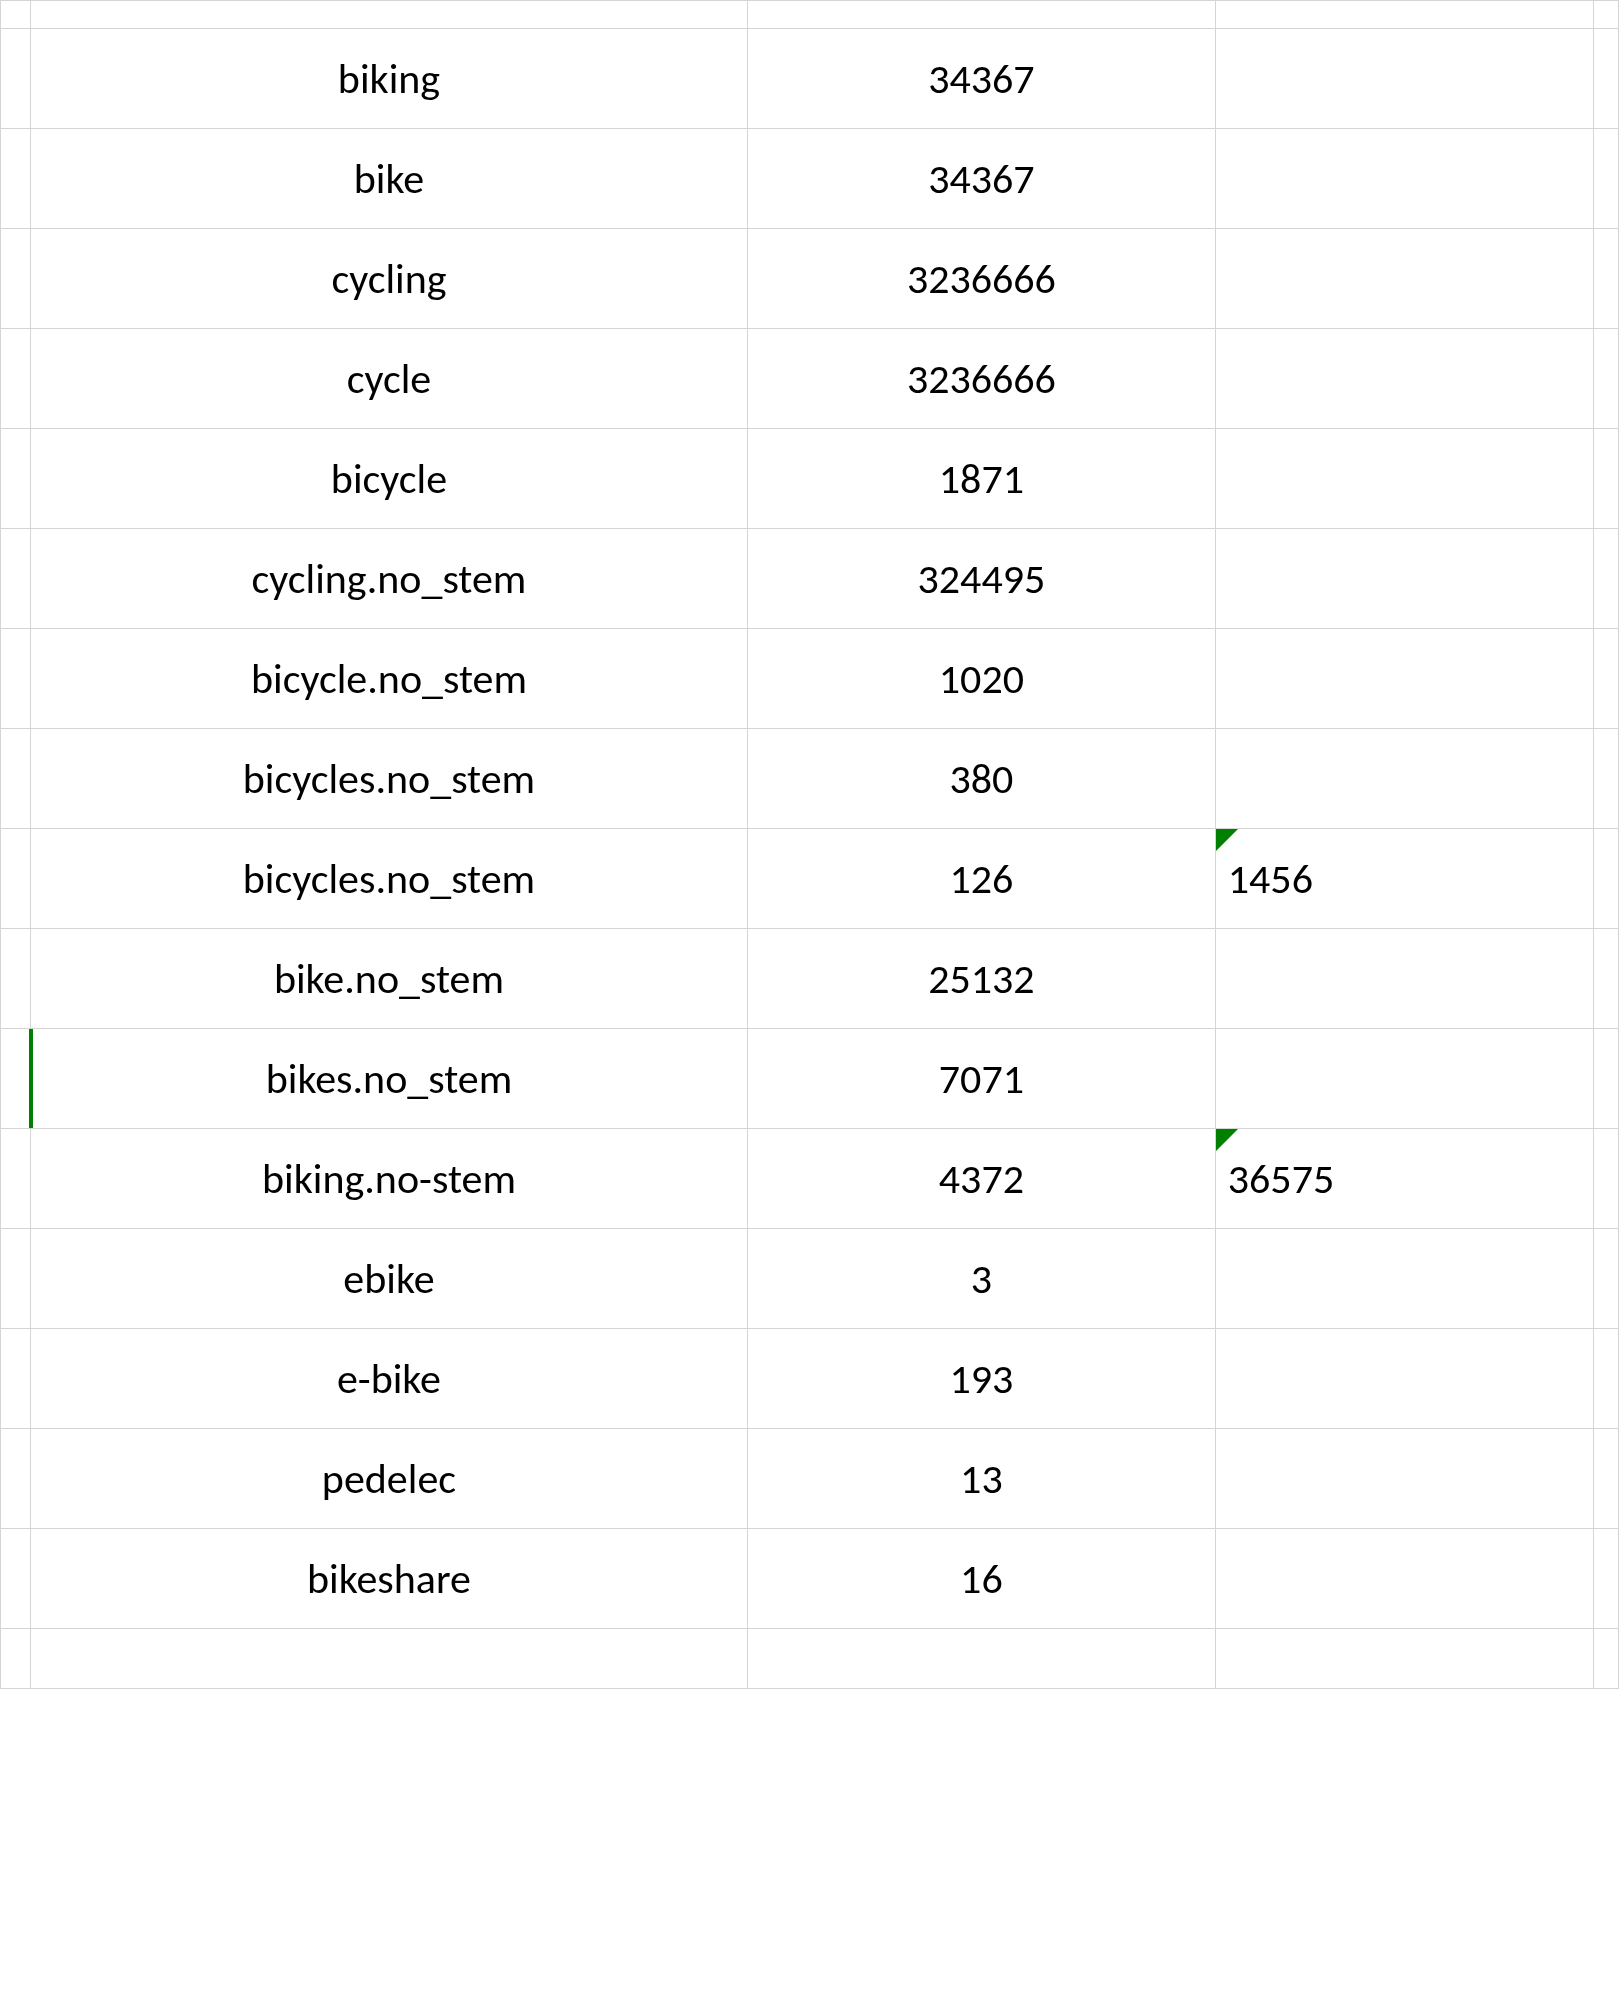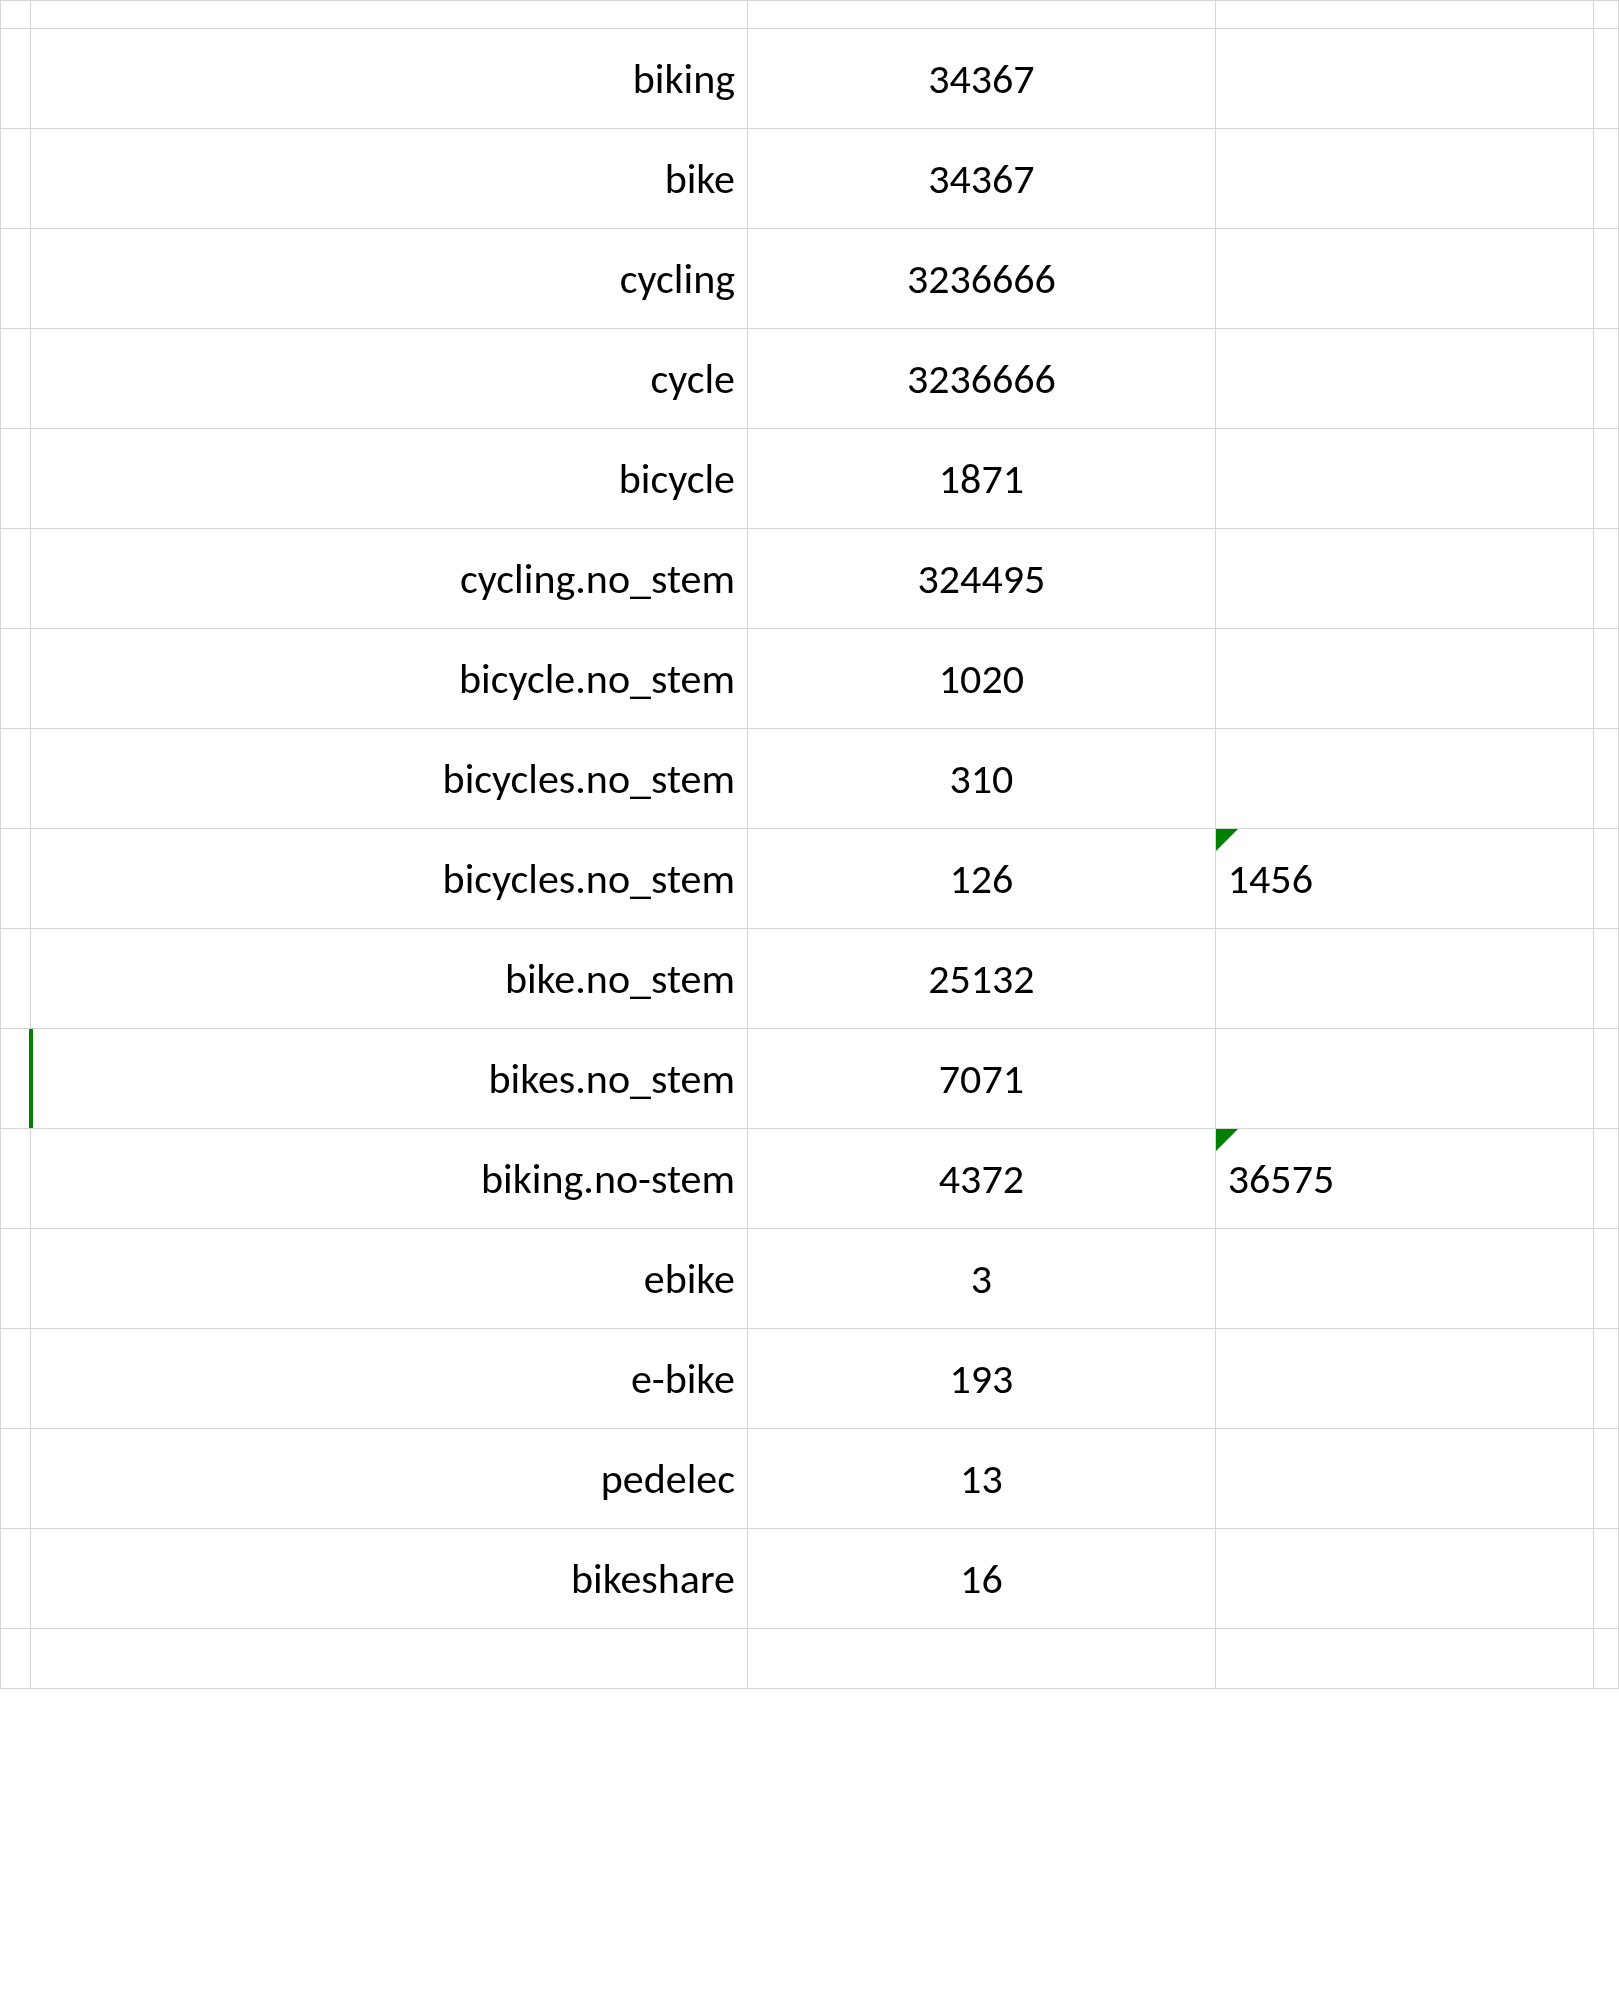--- a/index.html
+++ b/index.html
@@ -28,21 +28,21 @@
       padding: 6px 12px;
       vertical-align: middle;
       position: relative;
       background: #ffffff;
     }
     .col-a {
       width: 30px;
     }
     .col-b {
       width: 720px;
-      text-align: right;
+      text-align: center;
     }
     .col-c {
       width: 470px;
       text-align: center;
     }
     .col-d {
       width: 380px;
     }
     .col-e {
       width: 20px;
@@ -118,21 +118,21 @@
         <div class="cell col-e"></div>
       </div><div class="row">
         <div class="cell col-a"></div>
         <div class="cell col-b">bicycle.no_stem</div>
         <div class="cell col-c">1020</div>
         <div class="cell col-d"></div>
         <div class="cell col-e"></div>
       </div><div class="row">
         <div class="cell col-a"></div>
         <div class="cell col-b">bicycles.no_stem</div>
-        <div class="cell col-c">310</div>
+        <div class="cell col-c">380</div>
         <div class="cell col-d"></div>
         <div class="cell col-e"></div>
       </div><div class="row">
         <div class="cell col-a"></div>
         <div class="cell col-b">bicycles.no_stem</div>
         <div class="cell col-c">126</div>
         <div class="cell col-d green-triangle">1456</div>
         <div class="cell col-e"></div>
       </div><div class="row">
         <div class="cell col-a"></div>

